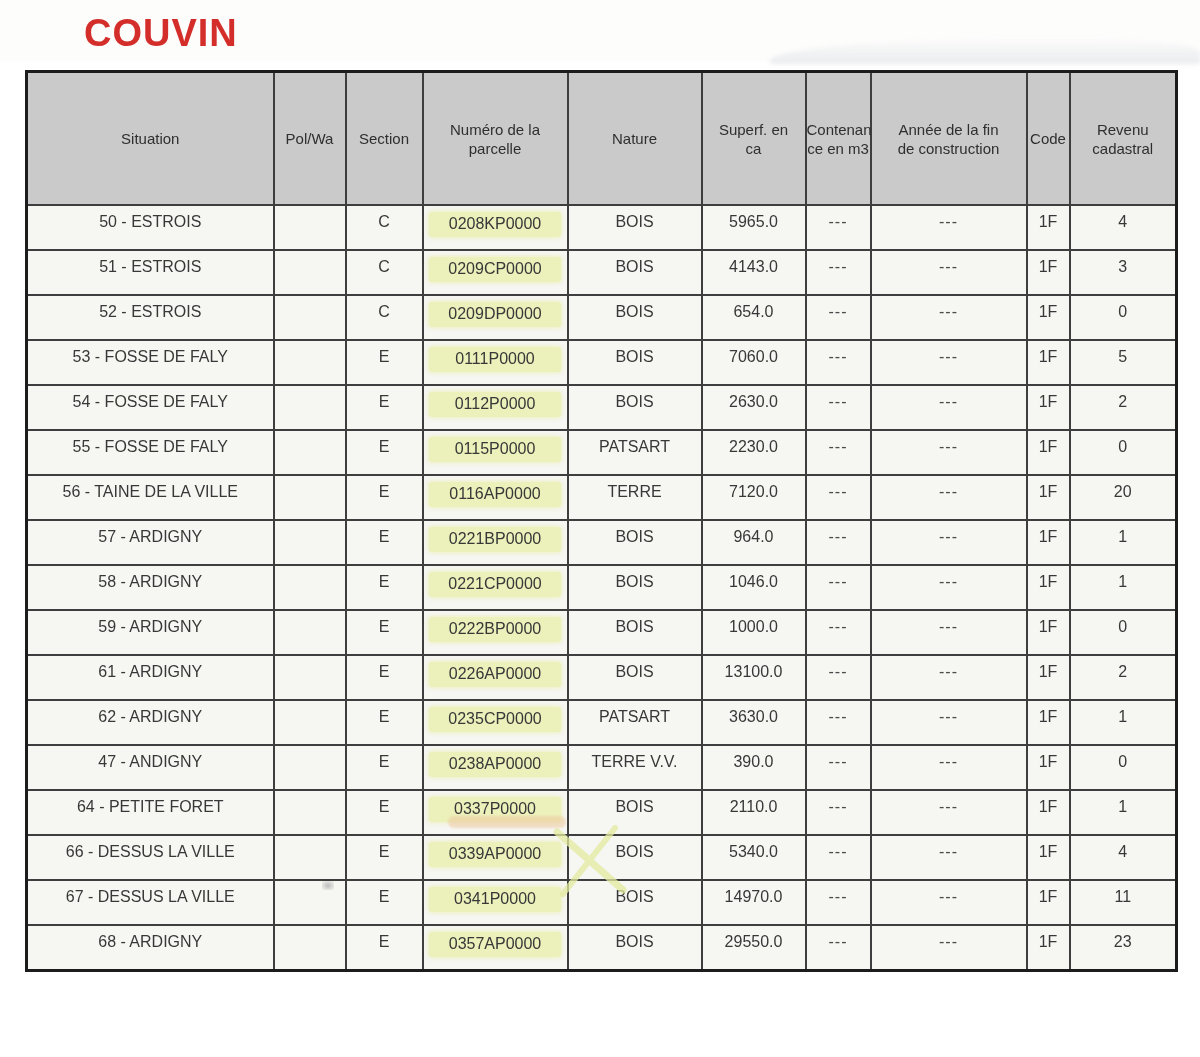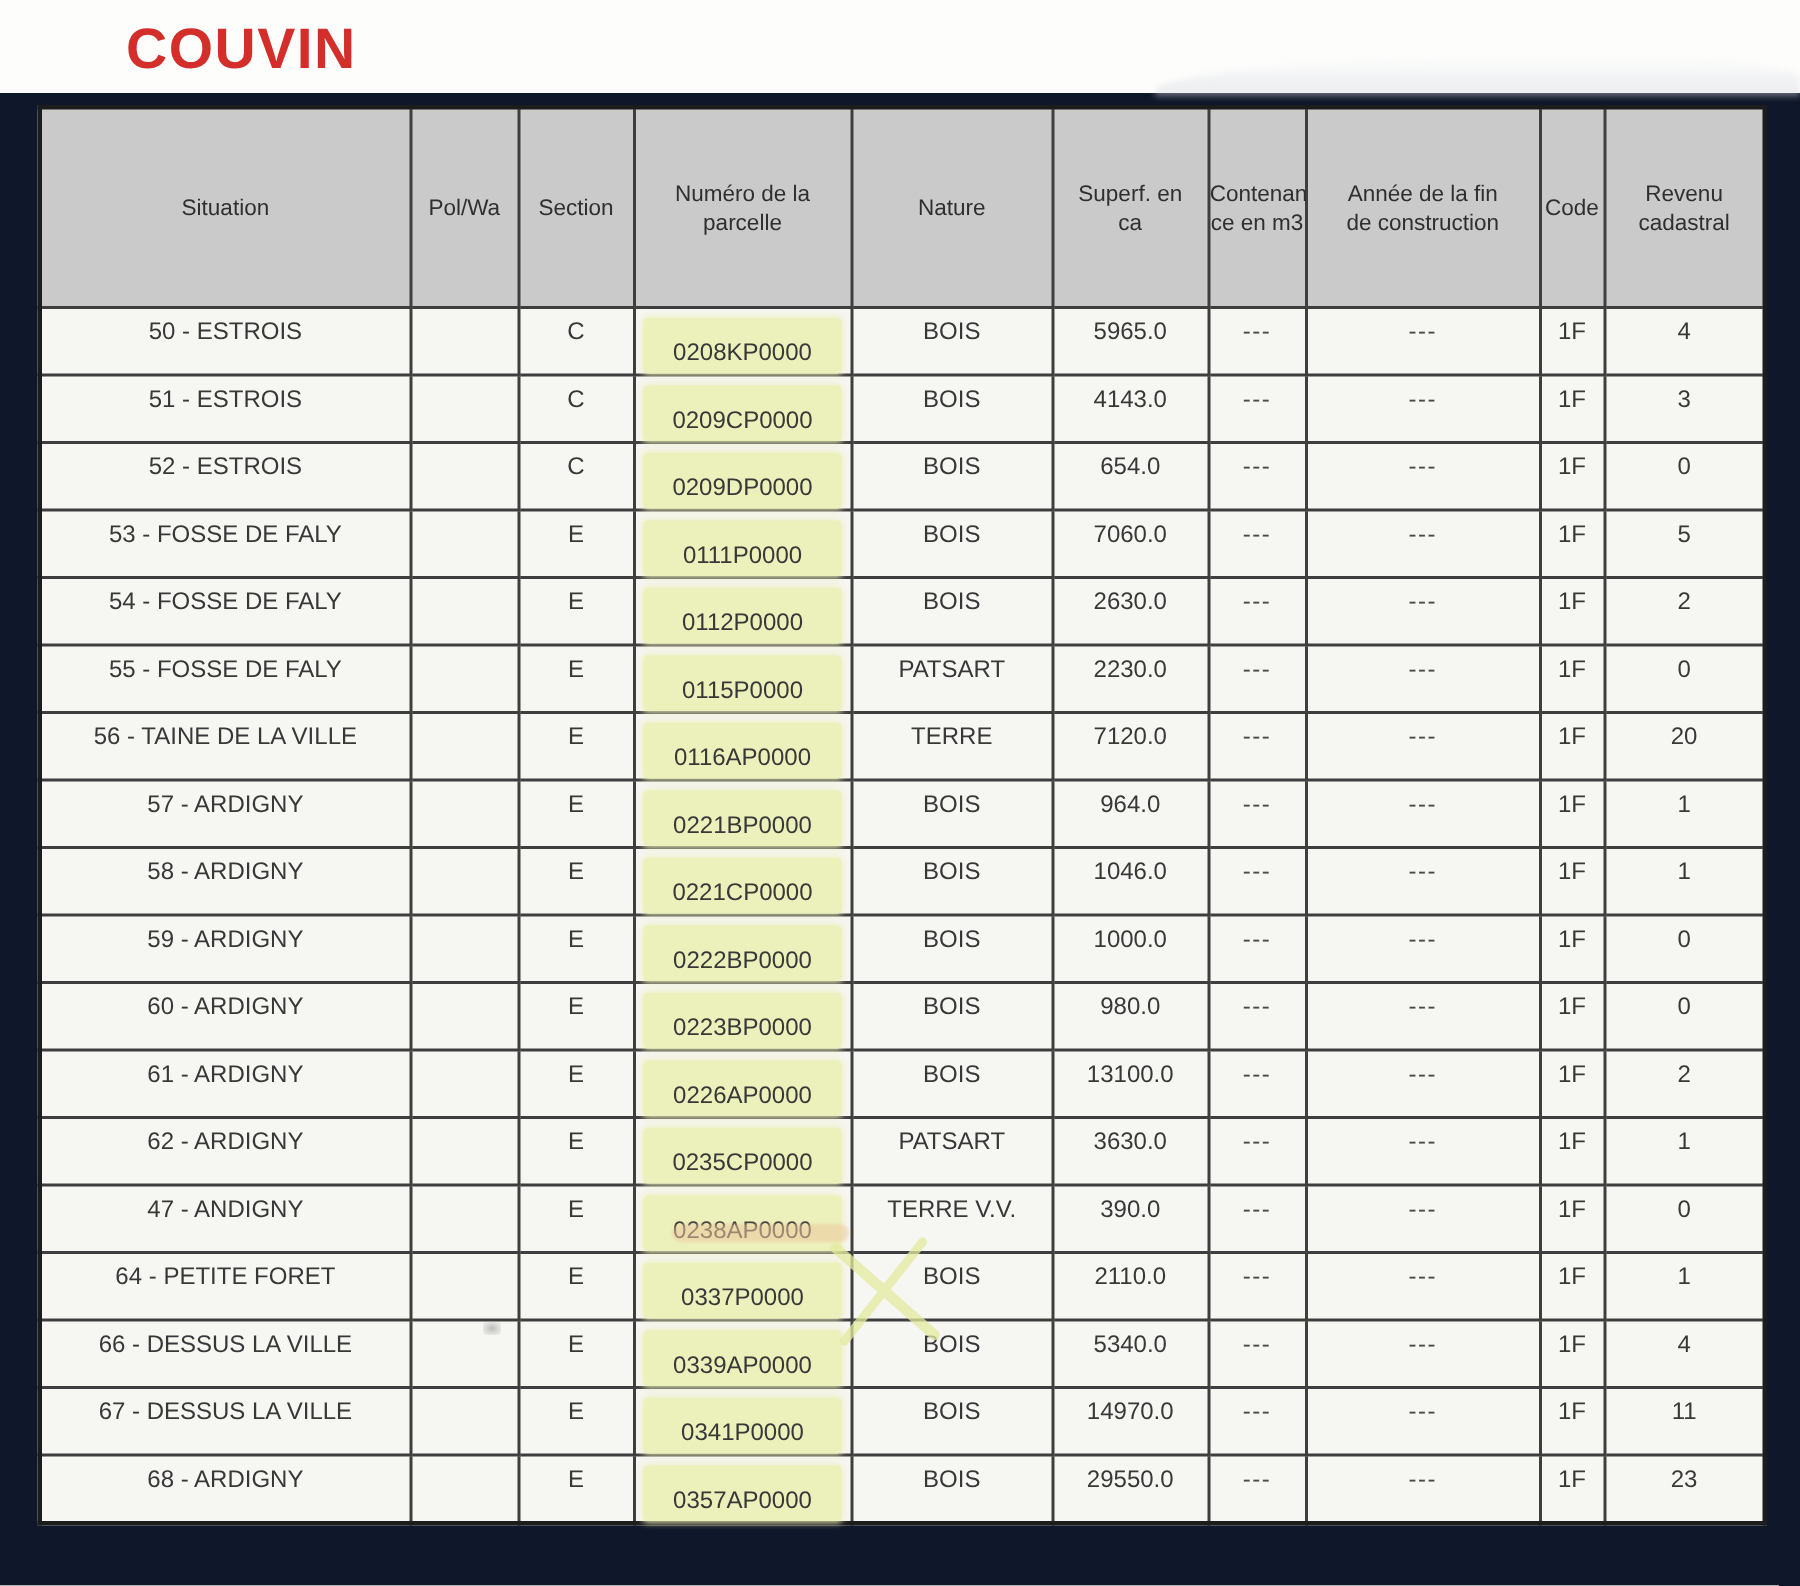--- a/index.html
+++ b/index.html
@@ -1,18 +1,18 @@
 <!DOCTYPE html>
 <html><head>
 <meta charset="utf-8">
 <style>
   html,body{margin:0;padding:0;background:#e8e8e6;}
   .page{
     position:relative; width:1200px; height:1057px; overflow:hidden;
-    background:#0f172a;
+    background:#ffffff;
     font-family:"Liberation Sans", sans-serif;
     color:#383838;
   }
   .top-strip{position:absolute;left:0;top:0;width:1200px;height:62px;background:#fdfdfc;}
   .scan-shadow{
     position:absolute;left:770px;top:38px;width:430px;height:26px;
     background:linear-gradient(to bottom, rgba(222,225,229,0.0), rgba(214,218,224,0.5));
     border-radius:60% 30% 0 0/90% 55% 0 0;
     filter:blur(2px);
   }
@@ -38,21 +38,21 @@
   }
   table.cad td{
     height:37px; vertical-align:top; text-align:center;
     font-size:16px; line-height:20px; padding:6px 0 0 0;
     white-space:pre-line;
   }
   tr.tall td{height:52px;}
   td.col-situation{text-align:left; padding-left:2px; font-size:17px; line-height:20px;margin-top:20px;}
   td.col-contenance, td.col-annee{font-size:14px; color:#4a4a4a; letter-spacing:1px;}
   .hl{
-    display:inline-block; min-width:116px; padding:14px 8px 3px;
+    display:inline-block; min-width:116px; padding:2px 8px 3px;
     border-radius:3px; text-align:center;
   }
   .hl.yellow{background:#ecf0ba; box-shadow:0 0 4px 1px rgba(236,240,186,0.9);}
   .hl.orange{background:#f2cda2; box-shadow:0 0 5px 2px rgba(242,205,162,0.8);}
   .green-x{position:absolute; left:545px; top:822px; opacity:0.75;}
   .orange-smudge{
     position:absolute; left:448px; top:816px; width:118px; height:12px;
     background:#eec9a0; opacity:0.55; border-radius:7px; filter:blur(1px);
   }
   .polwa-smudge{
@@ -217,32 +217,20 @@
           <td class="col-section">E</td>
           <td class="col-parcelle"><span class="hl yellow">0222BP0000</span></td>
           <td class="col-nature">BOIS</td>
           <td class="col-superf">1000.0</td>
           <td class="col-contenance">---</td>
           <td class="col-annee">---</td>
           <td class="col-code">1F</td>
           <td class="col-revenu">0</td>
         </tr>
         <tr>
-          <td class="col-situation">60 - ARDIGNY</td>
-          <td class="col-polwa"></td>
-          <td class="col-section">E</td>
-          <td class="col-parcelle"><span class="hl yellow">0223BP0000</span></td>
-          <td class="col-nature">BOIS</td>
-          <td class="col-superf">980.0</td>
-          <td class="col-contenance">---</td>
-          <td class="col-annee">---</td>
-          <td class="col-code">1F</td>
-          <td class="col-revenu">0</td>
-        </tr>
-        <tr>
           <td class="col-situation">61 - ARDIGNY</td>
           <td class="col-polwa"></td>
           <td class="col-section">E</td>
           <td class="col-parcelle"><span class="hl yellow">0226AP0000</span></td>
           <td class="col-nature">BOIS</td>
           <td class="col-superf">13100.0</td>
           <td class="col-contenance">---</td>
           <td class="col-annee">---</td>
           <td class="col-code">1F</td>
           <td class="col-revenu">2</td>

